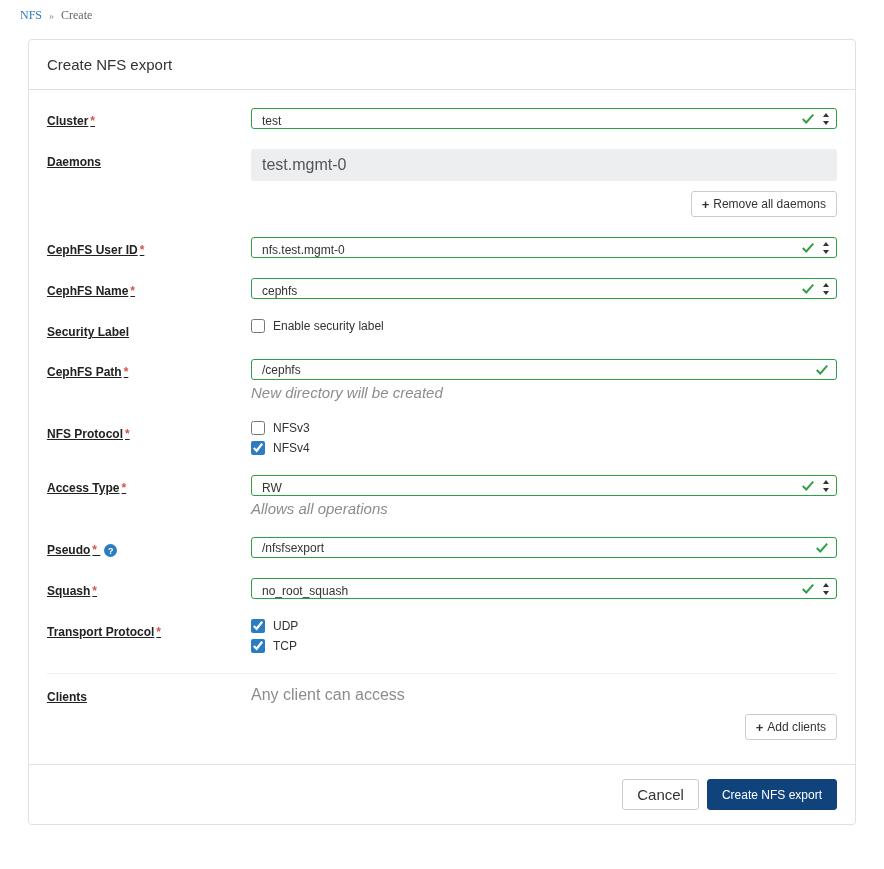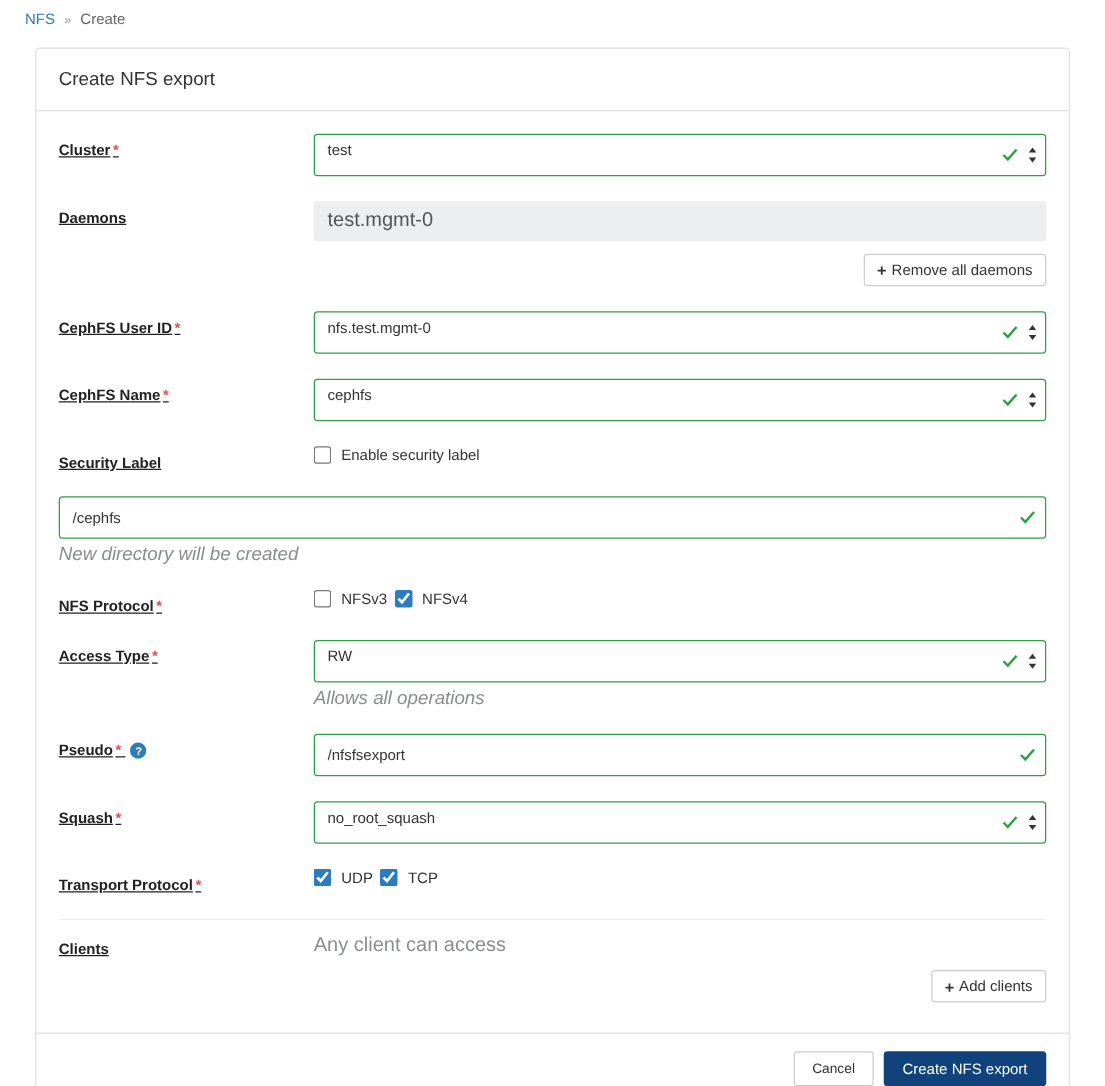--- a/index.html
+++ b/index.html
@@ -7,20 +7,21 @@
   font-family: -apple-system, BlinkMacSystemFont, "Segoe UI", Helvetica, Arial, sans-serif;
   font-size: 12px;
   color: #333;
   background: #fff;
   width: 884px;
 }
 .breadcrumb {
   padding: 8px 20px 8px 20px;
   font-size: 12px;
   color: #666;
+  font-family: Liberation Serif, serif;
 }
 .breadcrumb a { color: #2b7cc0; text-decoration: none; }
 .breadcrumb .sep { color: #999; margin: 0 4px; font-size: 10px; }
 .breadcrumb .current { color: #666; }
 .card {
   margin: 8px 28px 0 28px;
   border: 1px solid #e0e0e0;
   border-radius: 4px;
   background: #fff;
 }
@@ -61,21 +62,21 @@
   width: 100%;
 }
 .select-ctrl, .text-ctrl {
   width: 100%;
   padding: 5px 36px 5px 10px;
   border: 1px solid #2ea043;
   border-radius: 3px;
   font-size: 12px;
   background: #fff;
   color: #333;
-  height: 34px;
+  height: 21px;
 }
 .valid-check {
   position: absolute;
   right: 22px; top: 50%; transform: translateY(-50%);
   color: #2ea043;
   width: 14px; height: 14px;
 }
 .valid-check.noarrow { right: 8px; }
 .caret-updown {
   position: absolute;
@@ -104,37 +105,37 @@
 }
 .btn-row-right {
   display:flex; justify-content:flex-end; margin-top:10px;
 }
 .btn {
   border: 1px solid #ccc; background:#fff; color:#333;
   padding: 5px 10px; font-size:12px; border-radius:3px; cursor:pointer;
   display:inline-flex; align-items:center; gap:4px;
 }
 .btn .plus { font-weight:700; font-size:13px; line-height:1; }
-.check-list { display:flex; flex-direction:row; gap:6px; }
+.check-list { display:flex; flex-direction:column; gap:6px; }
 .check-item { display:flex; align-items:center; gap:8px; font-size:12px; }
 .check-item input[type=checkbox] {
   width:14px; height:14px; accent-color:#2b7cc0;
 }
 .clients-hint { color:#8a8d90; font-size:16px; padding-top:2px; }
 hr.sep-line {
   border:none; border-top:1px solid #eee; margin: 18px 0 10px 0;
 }
 .card-footer {
   border-top: 1px solid #e0e0e0;
   padding: 14px 18px;
   display:flex; justify-content:flex-end; gap:8px;
 }
 .btn-secondary {
   border:1px solid #ccc; background:#fff; color:#333;
-  padding:6px 14px; font-size:11px; border-radius:3px; cursor:pointer;
+  padding:6px 14px; font-size:15px; border-radius:3px; cursor:pointer;
 }
 .btn-primary {
   border:1px solid #10427c; background:#10427c; color:#fff;
   padding:6px 14px; font-size:12px; border-radius:3px; cursor:pointer;
 }
 svg.checkmark { stroke:#2ea043; stroke-width:2.2; fill:none; }
 </style>
 </head>
 <body>
 
@@ -216,20 +217,23 @@
       </div>
       <div class="col-input">
         <div class="check-item">
           <input type="checkbox" style="">
           <span>Enable security label</span>
         </div>
       </div>
     </div>
 
     <div class="form-row">
+      <div class="col-label">
+        <span>CephFS Path</span><span class="req">*</span>
+      </div>
       <div class="col-input">
         <div class="input-wrap">
           <input type="text" class="text-ctrl" value="/cephfs" style="">
           <svg class="valid-check checkmark noarrow" viewBox="0 0 16 16">
               <polyline points="2,8 6,12 14,3"></polyline>
             </svg>
         </div>
         <div class="hint">New directory will be created</div>
       </div>
     </div>

